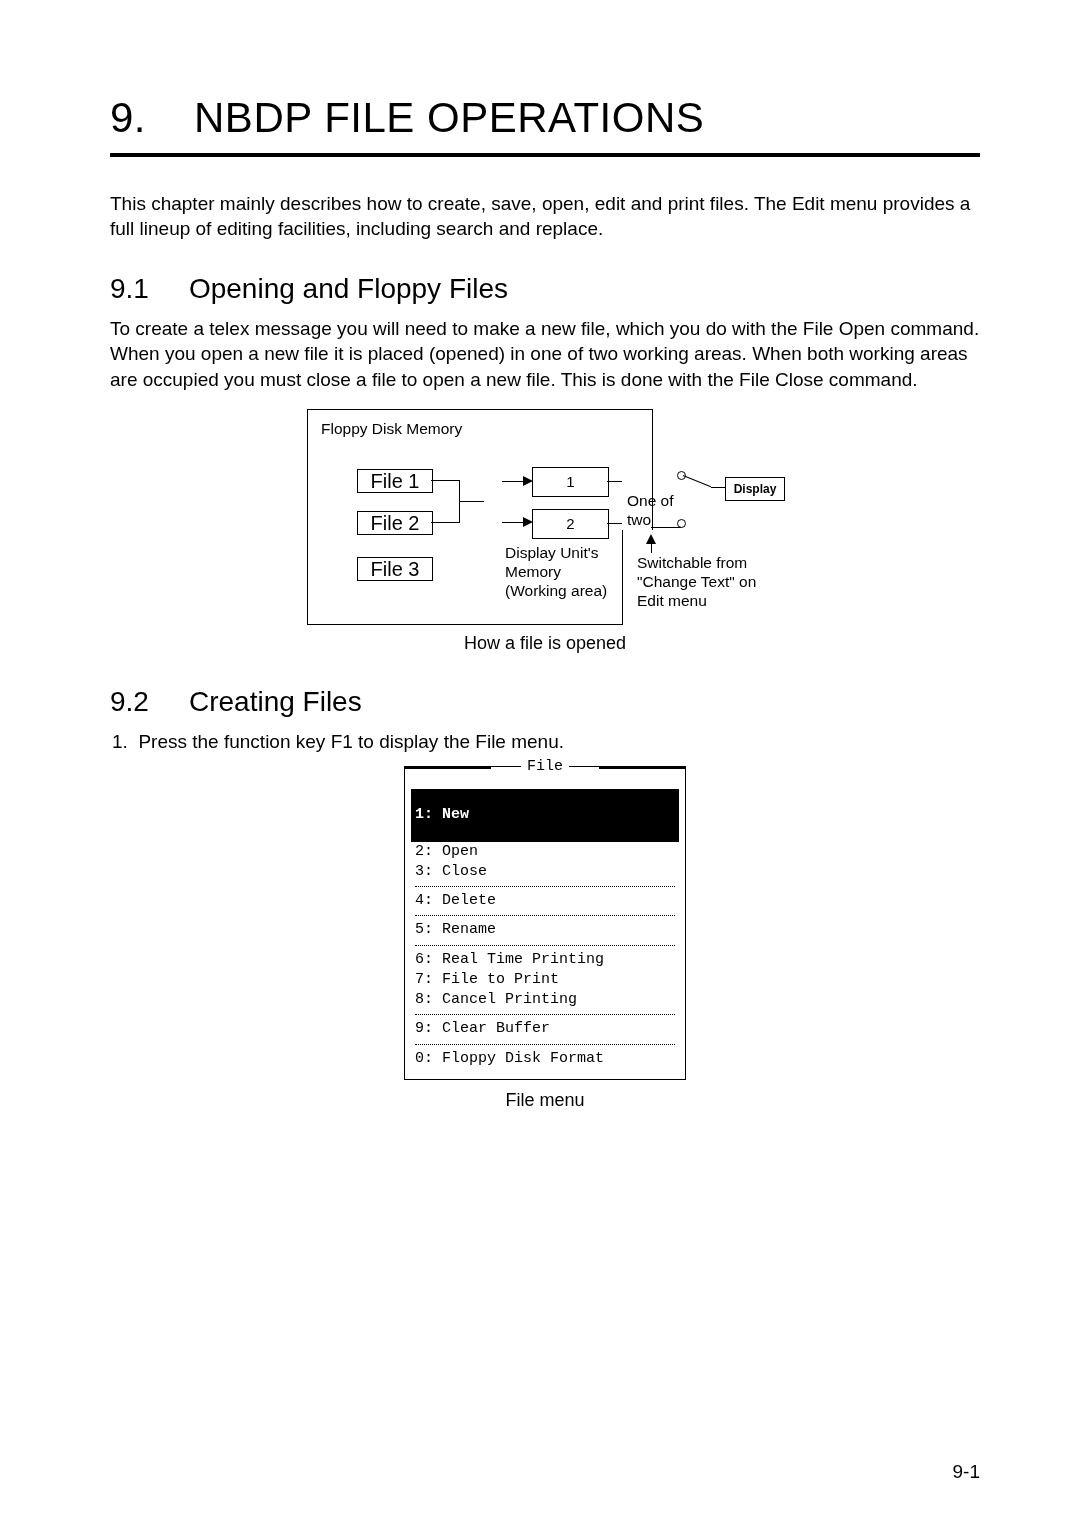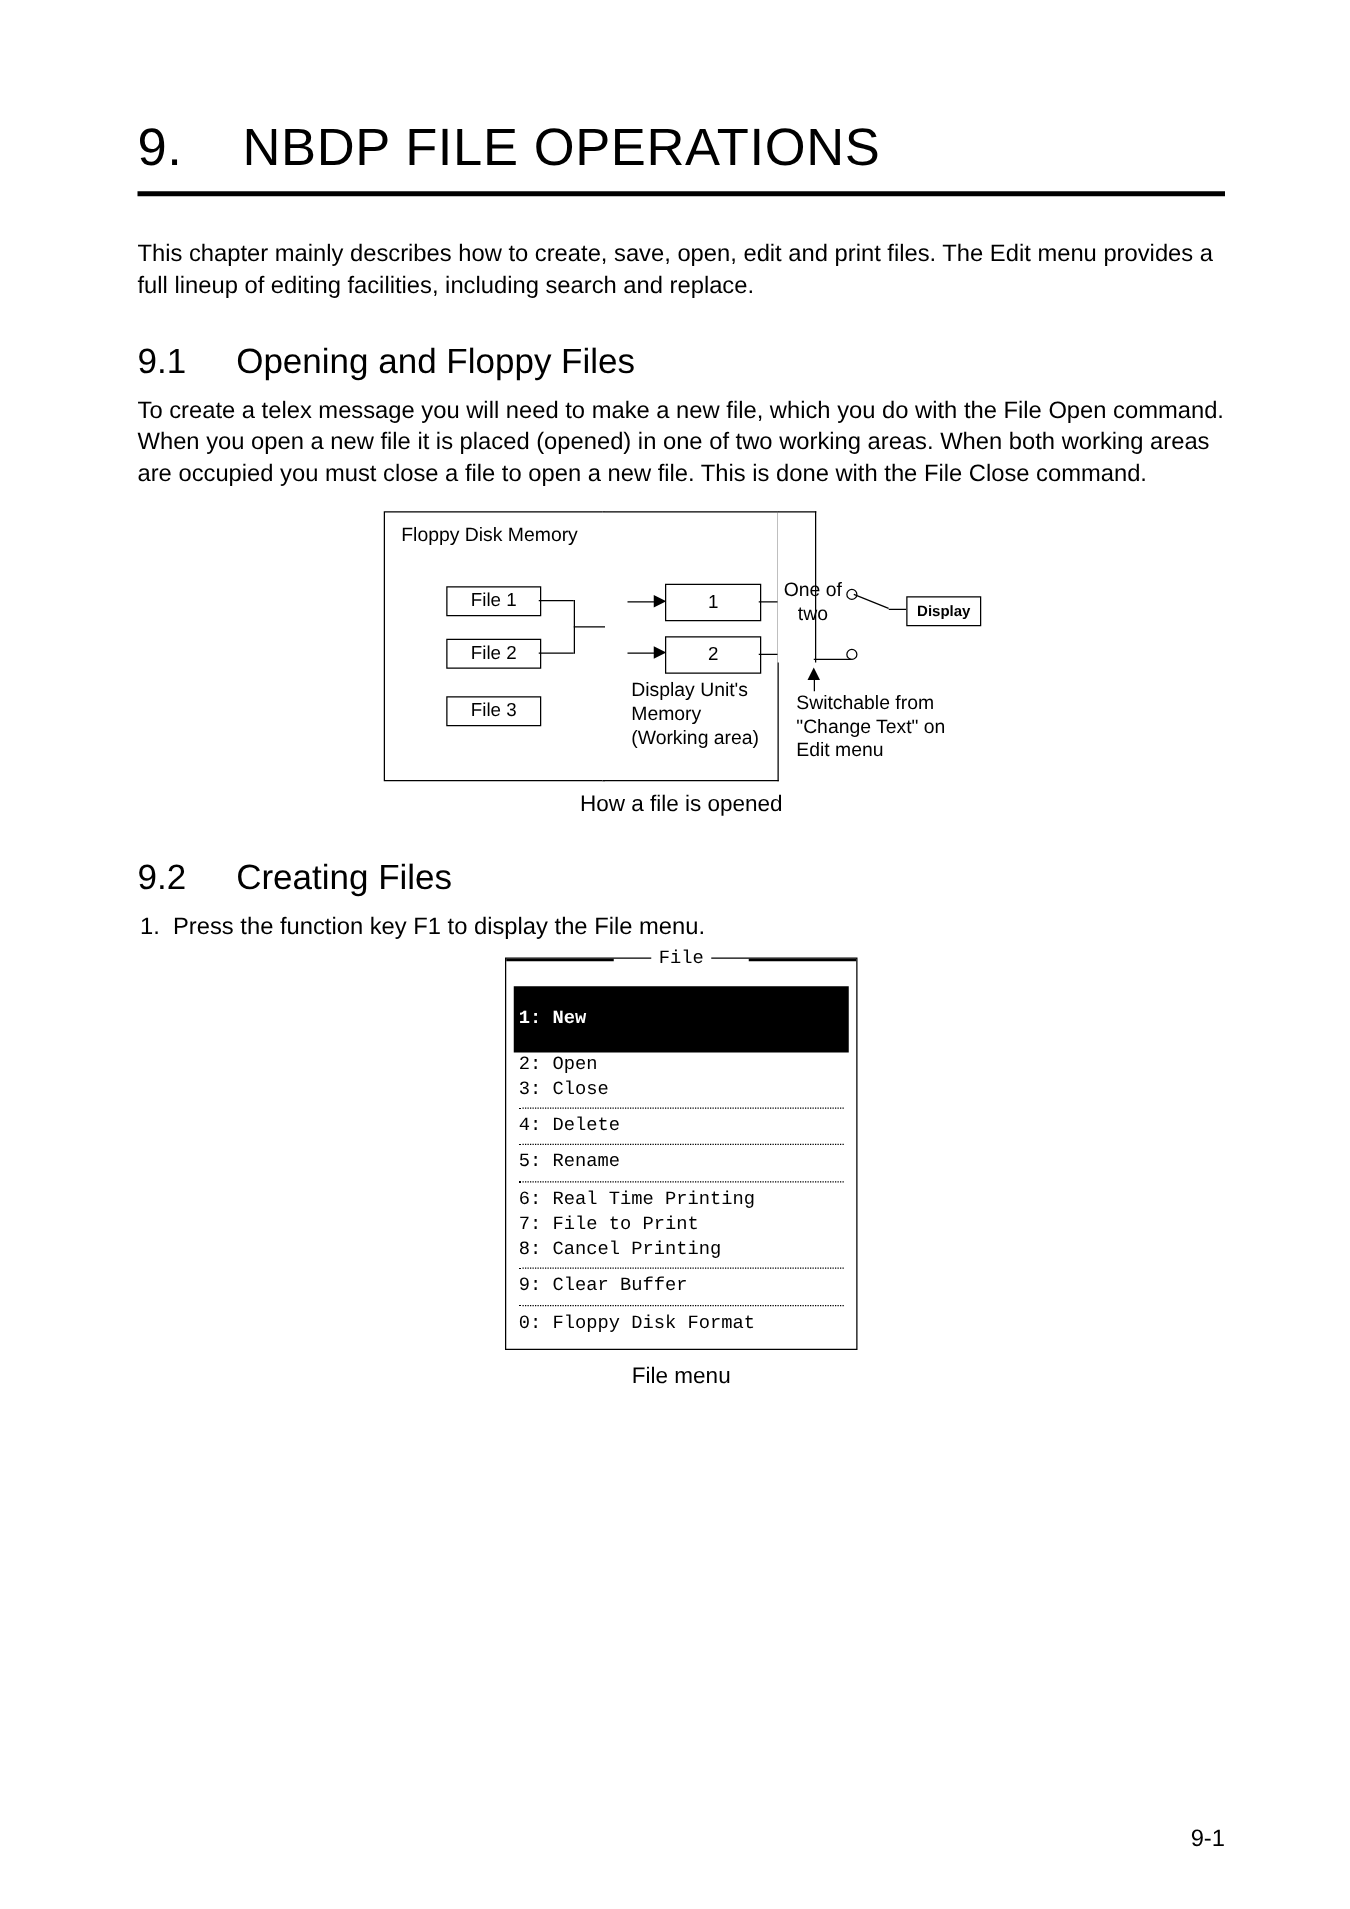--- a/index.html
+++ b/index.html
@@ -80,21 +80,21 @@
     width: 140px; height: 214px;
     border-left: none;
   }
   .d1-midright {
     left: 315px; top: 0;
     width: 30px; height: 120px;
     border-left: none;
   }
   .d1-file {
     width: 74px; height: 22px;
-    font-size: 15px; line-height: 22px;
+    font-size: 20px; line-height: 22px;
   }
   .d1-disp {
     width: 58px; height: 22px;
     font-size: 12px; line-height: 22px; font-weight: bold;
   }
   .d1-line { position: absolute; background: #000; }
   .dot {
     position: absolute;
     width: 7px; height: 7px;
     border: 1.3px solid #000;
@@ -207,21 +207,21 @@
   <div class="d1-box" style="left:225px; top:58px; width:75px; height:28px; font-size:15px; line-height:28px;"><span>1</span></div>
   <div class="d1-box" style="left:225px; top:100px; width:75px; height:28px; font-size:15px; line-height:28px;"><span>2</span></div>
 
   <div class="d1-line" style="left:300px; top:72px; width:15px; height:1.3px;"></div>
   <div class="d1-line" style="left:300px; top:114px; width:15px; height:1.3px;"></div>
 
   <div class="d1-label" style="left:198px; top:134px; white-space:pre-line;">Display Unit's
 Memory
 (Working area)</div>
 
-  <div class="d1-label" style="left:320px; top:54px; white-space:pre-line;text-align:center;">One of
+  <div class="d1-label" style="left:320px; top:82px; white-space:pre-line;">One of
 two</div>
   <div class="dot" style="left:370px; top:62px;"></div>
   <div class="dot" style="left:370px; top:110px;"></div>
   <div class="d1-line" style="left:376px; top:66px; width:30px; height:1.3px; transform-origin:left; transform:rotate(22deg);"></div>
   <div class="d1-line" style="left:404px; top:78px; width:14px; height:1.3px;"></div>
 
   <div class="d1-box d1-disp" style="left:418px; top:68px;"><span>Display</span></div>
 
   <div class="d1-line" style="left:344px; top:118px; width:30px; height:1.3px;"></div>
   <div class="arrow-u" style="left:339px; top:125px;"></div>

